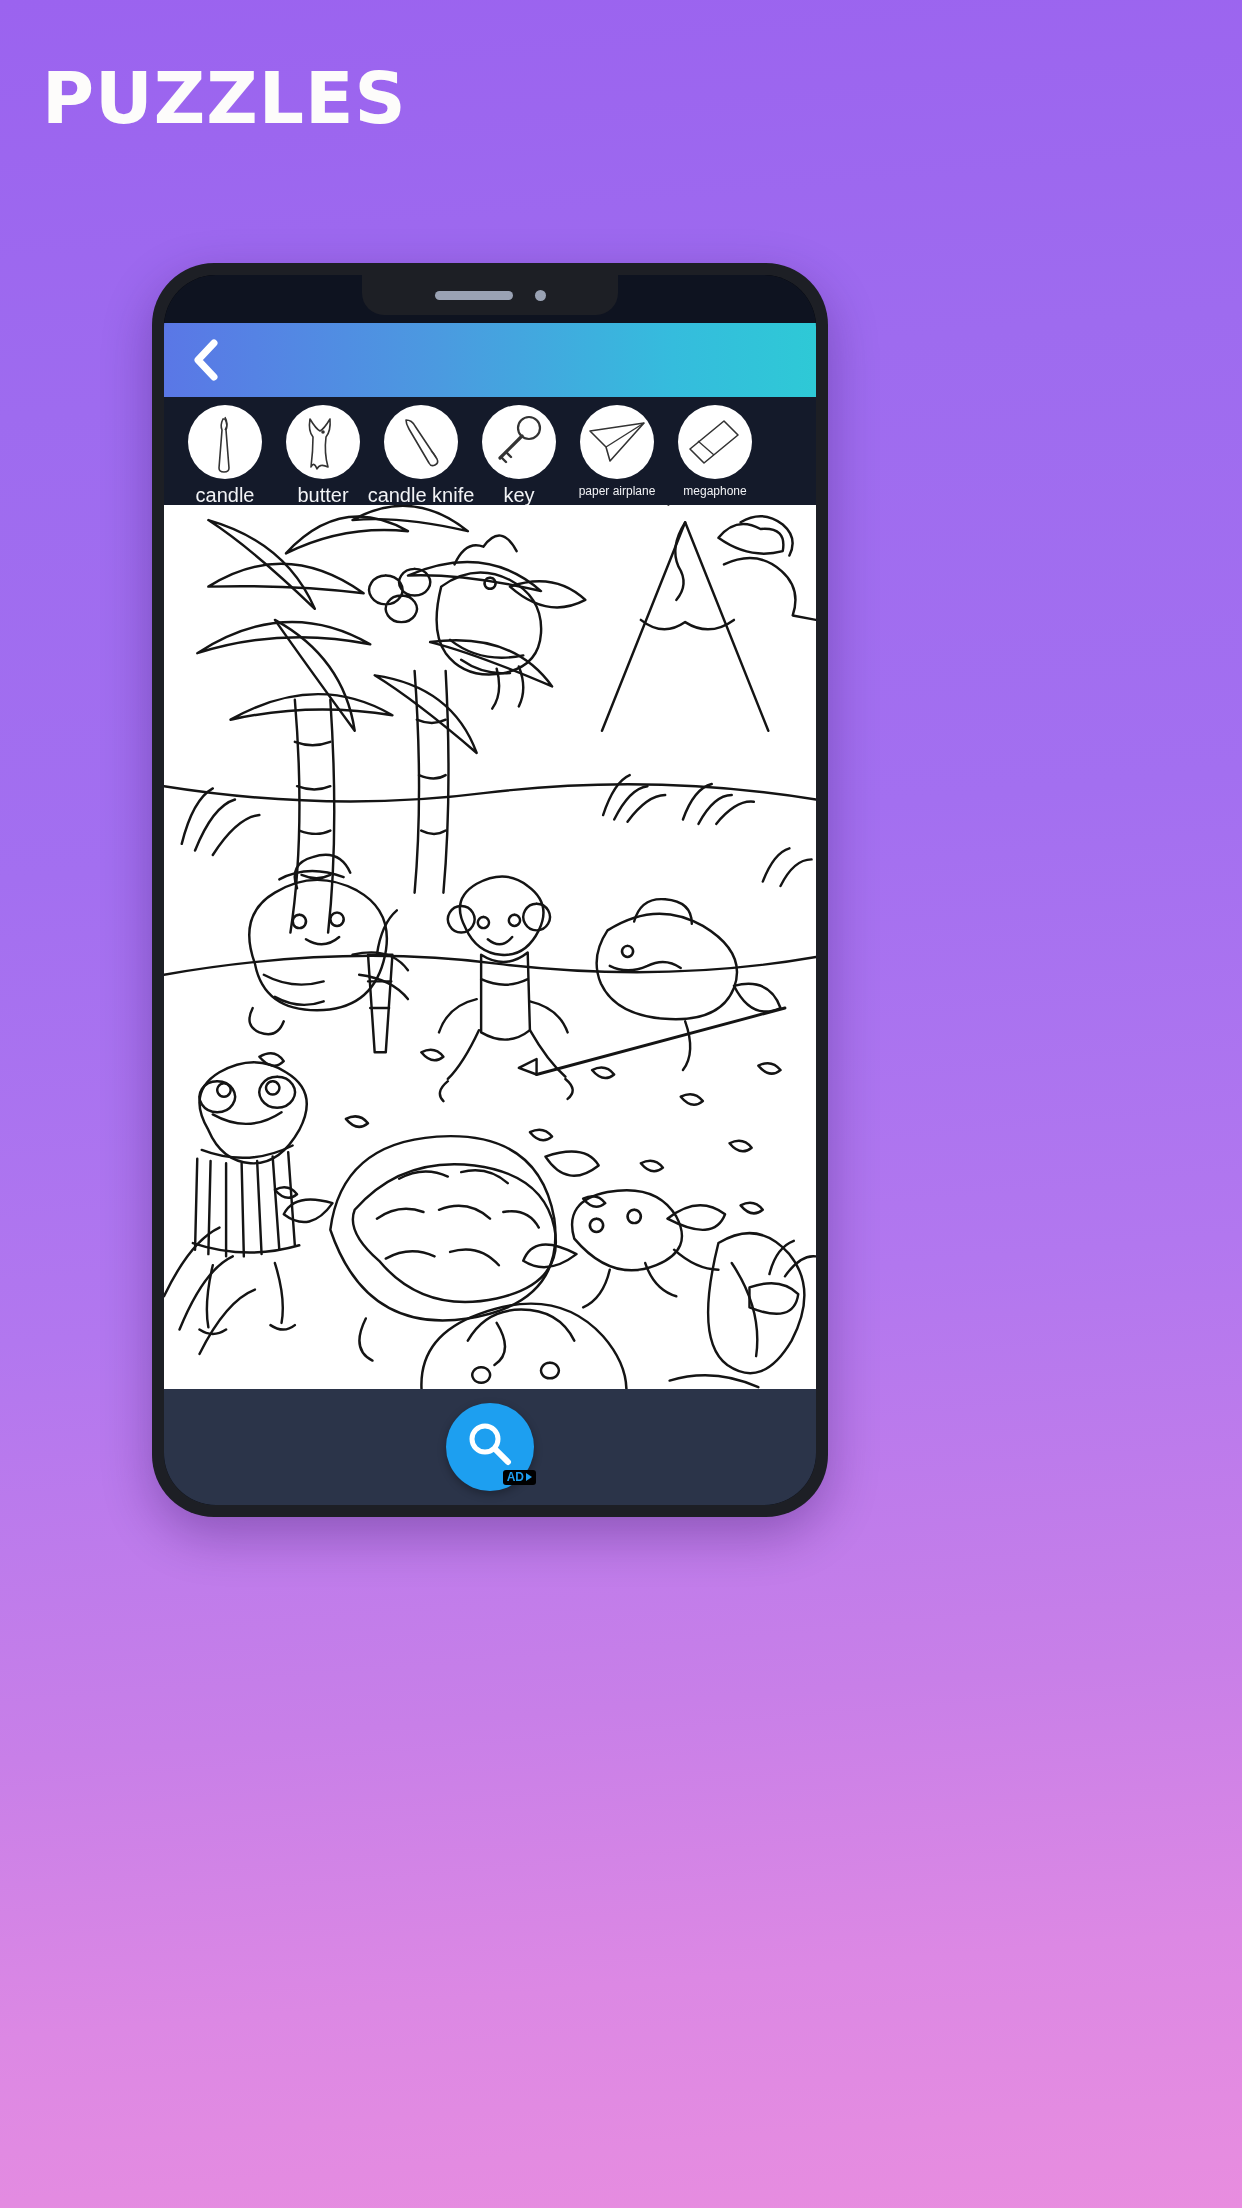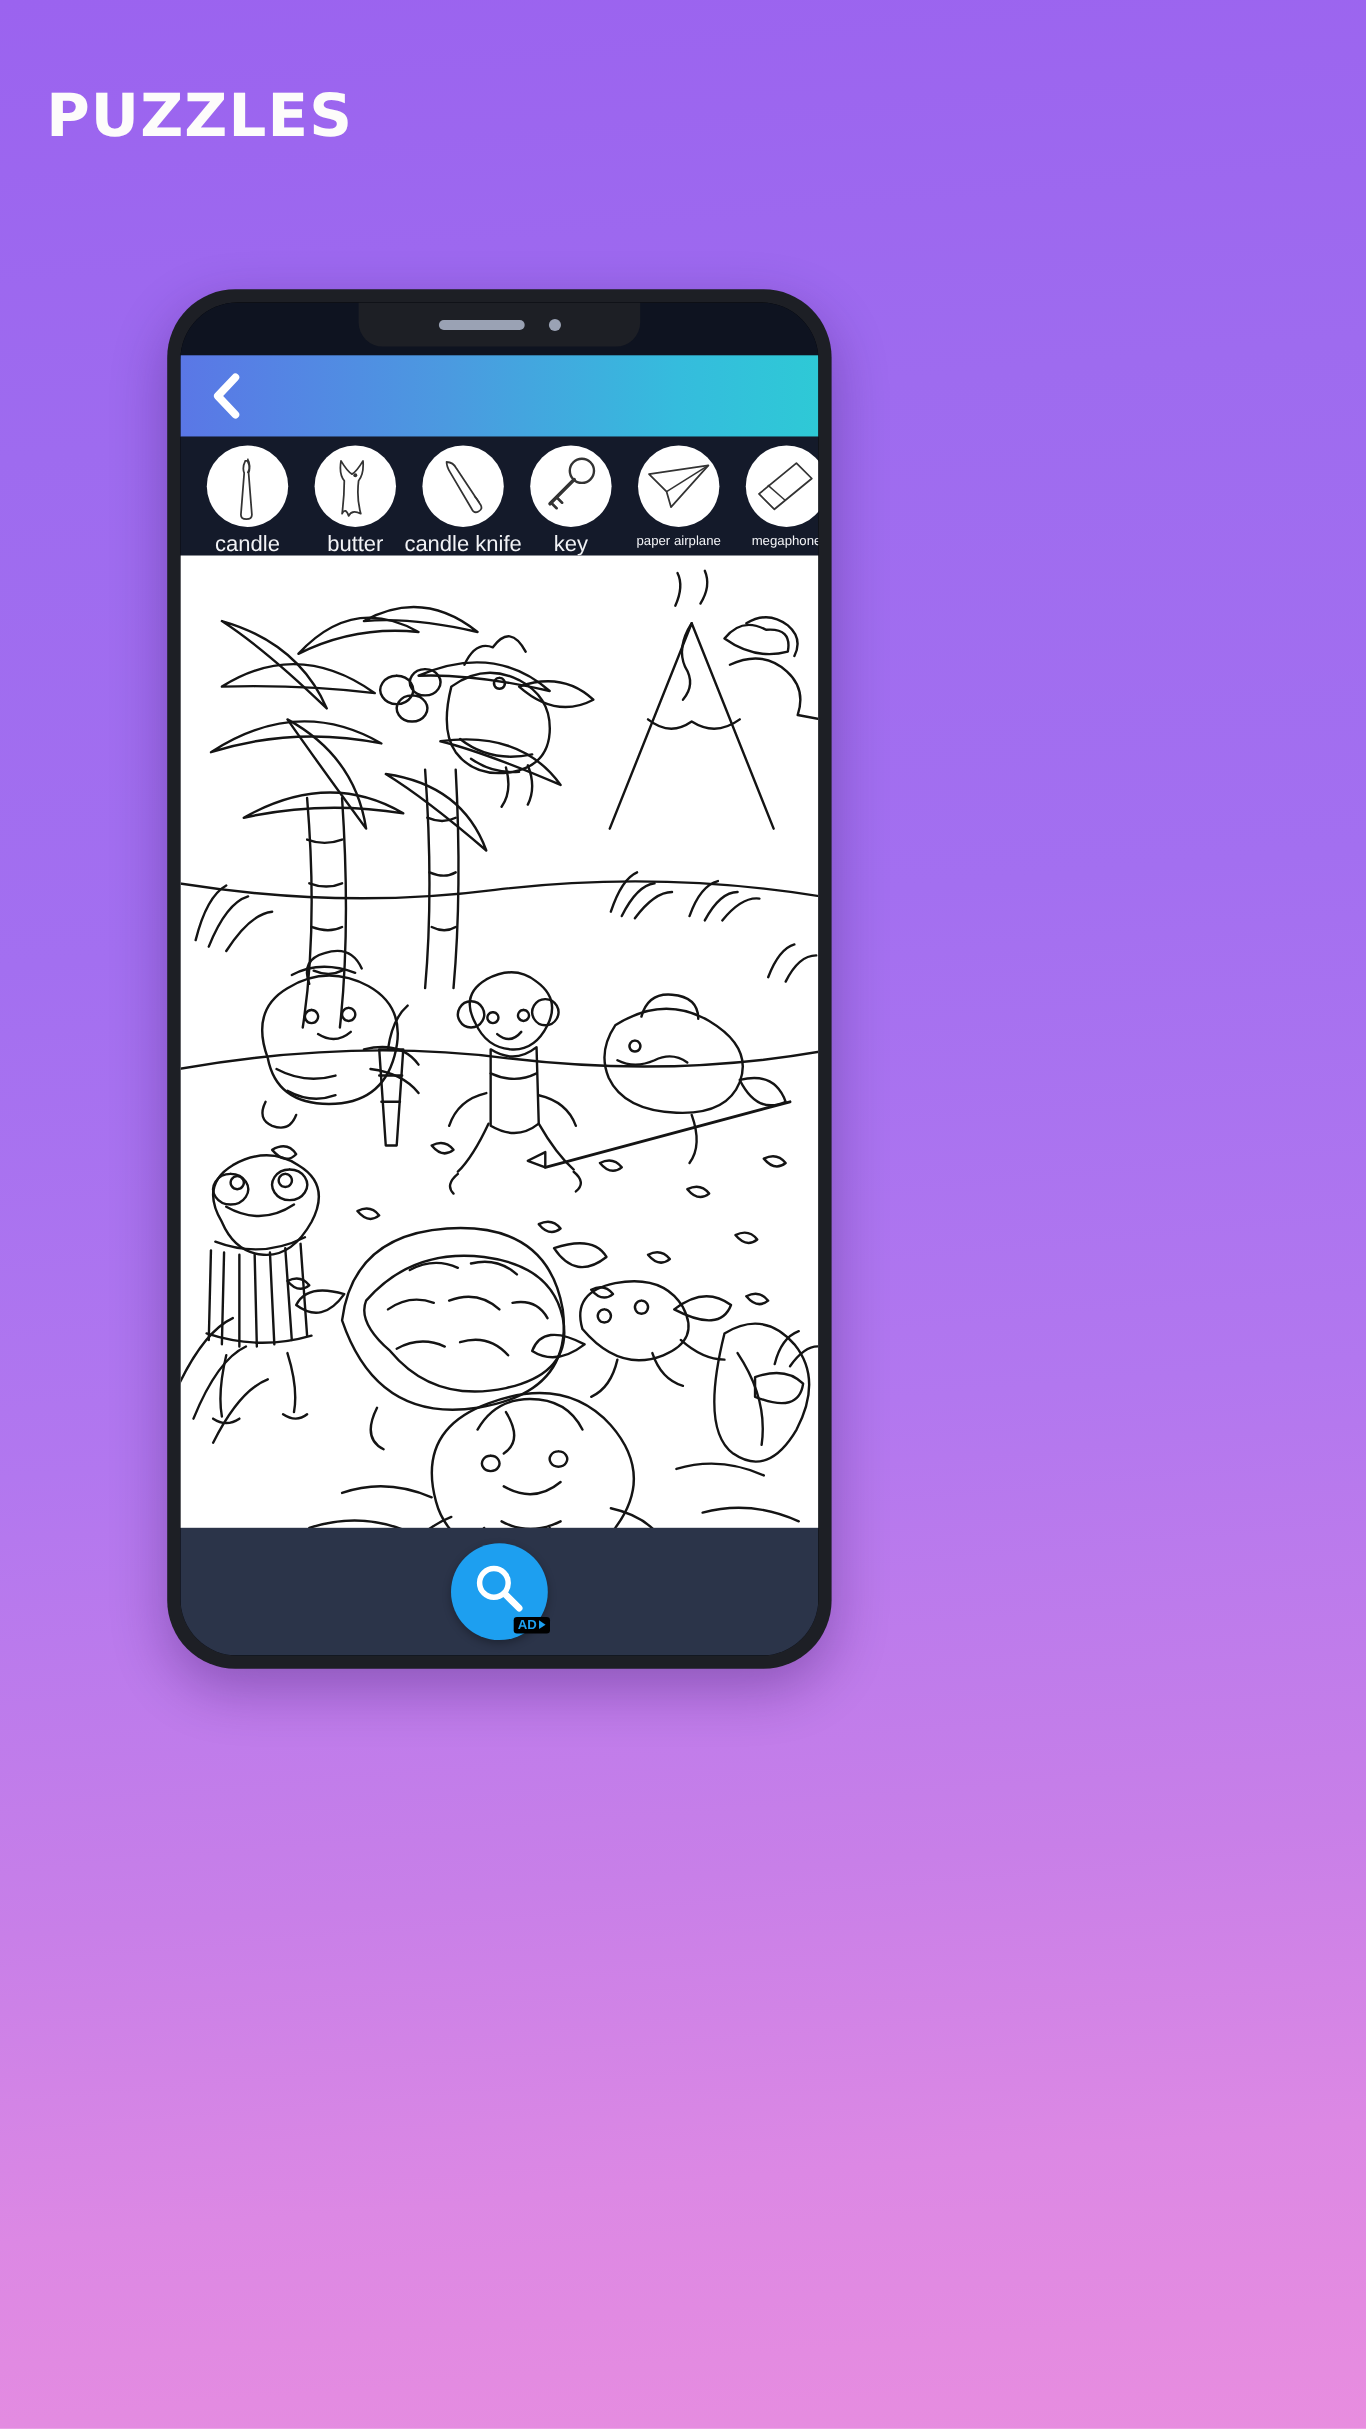--- a/index.html
+++ b/index.html
@@ -11,29 +11,29 @@
   }
 
   
   .headline { position:absolute; left:42px; top:46px; }
   .headline .l1 {
     font-size:76px; font-weight:bold; color:#19222f;
     letter-spacing:-1.5px; line-height:1.02;
     font-family:"DejaVu Sans", sans-serif;
   }
   .headline .l2 {
-    font-size:54px; font-weight:bold; color:#fdfcfb;
-    letter-spacing:1px; line-height:1.05; margin-top:32px;
+    font-size:71px; font-weight:bold; color:#fdfcfb;
+    letter-spacing:1px; line-height:1.05; margin-top:16px;
     font-family:"DejaVu Sans", sans-serif;
   }
 
   
   .phone {
     position:absolute; left:152px; top:263px;
-    width:604px; height:1254px;
+    width:676px; height:1254px;
     background:#1d1f25;
     border-radius:62px;
     box-shadow:0 18px 50px rgba(40,10,80,0.32);
     padding:12px;
   }
   .phone-inner {
     position:relative; width:100%; height:100%;
     background:#000; border-radius:52px; overflow:hidden;
   }
   .notch {

